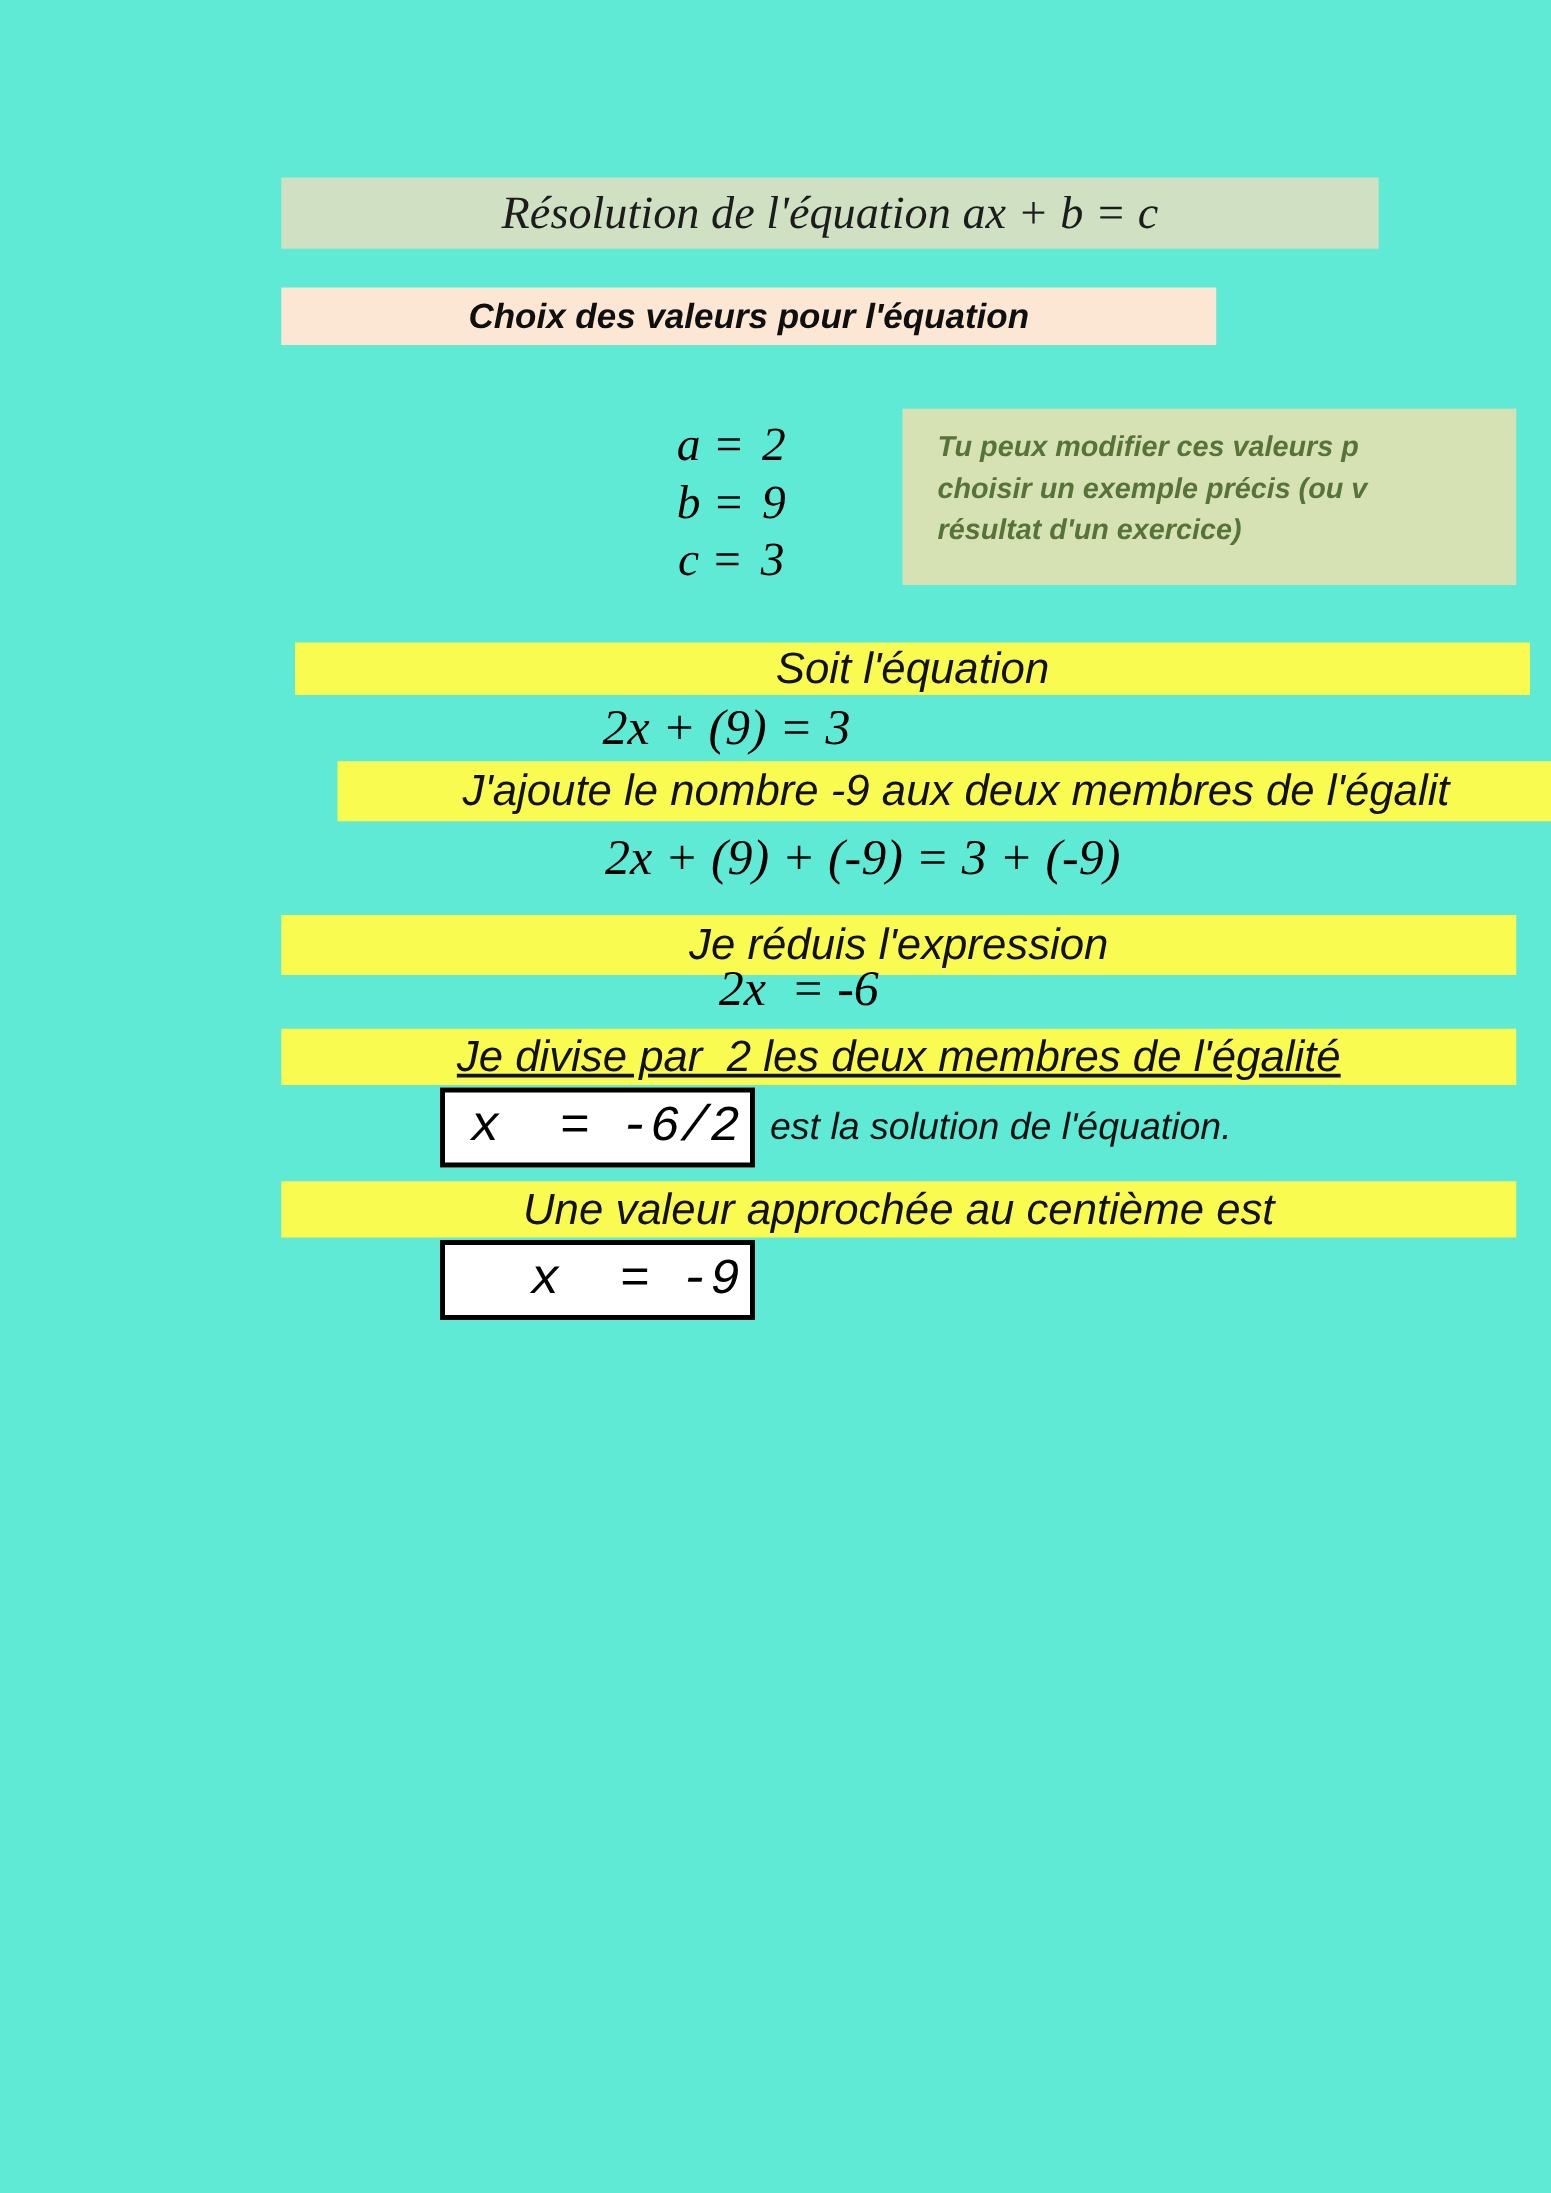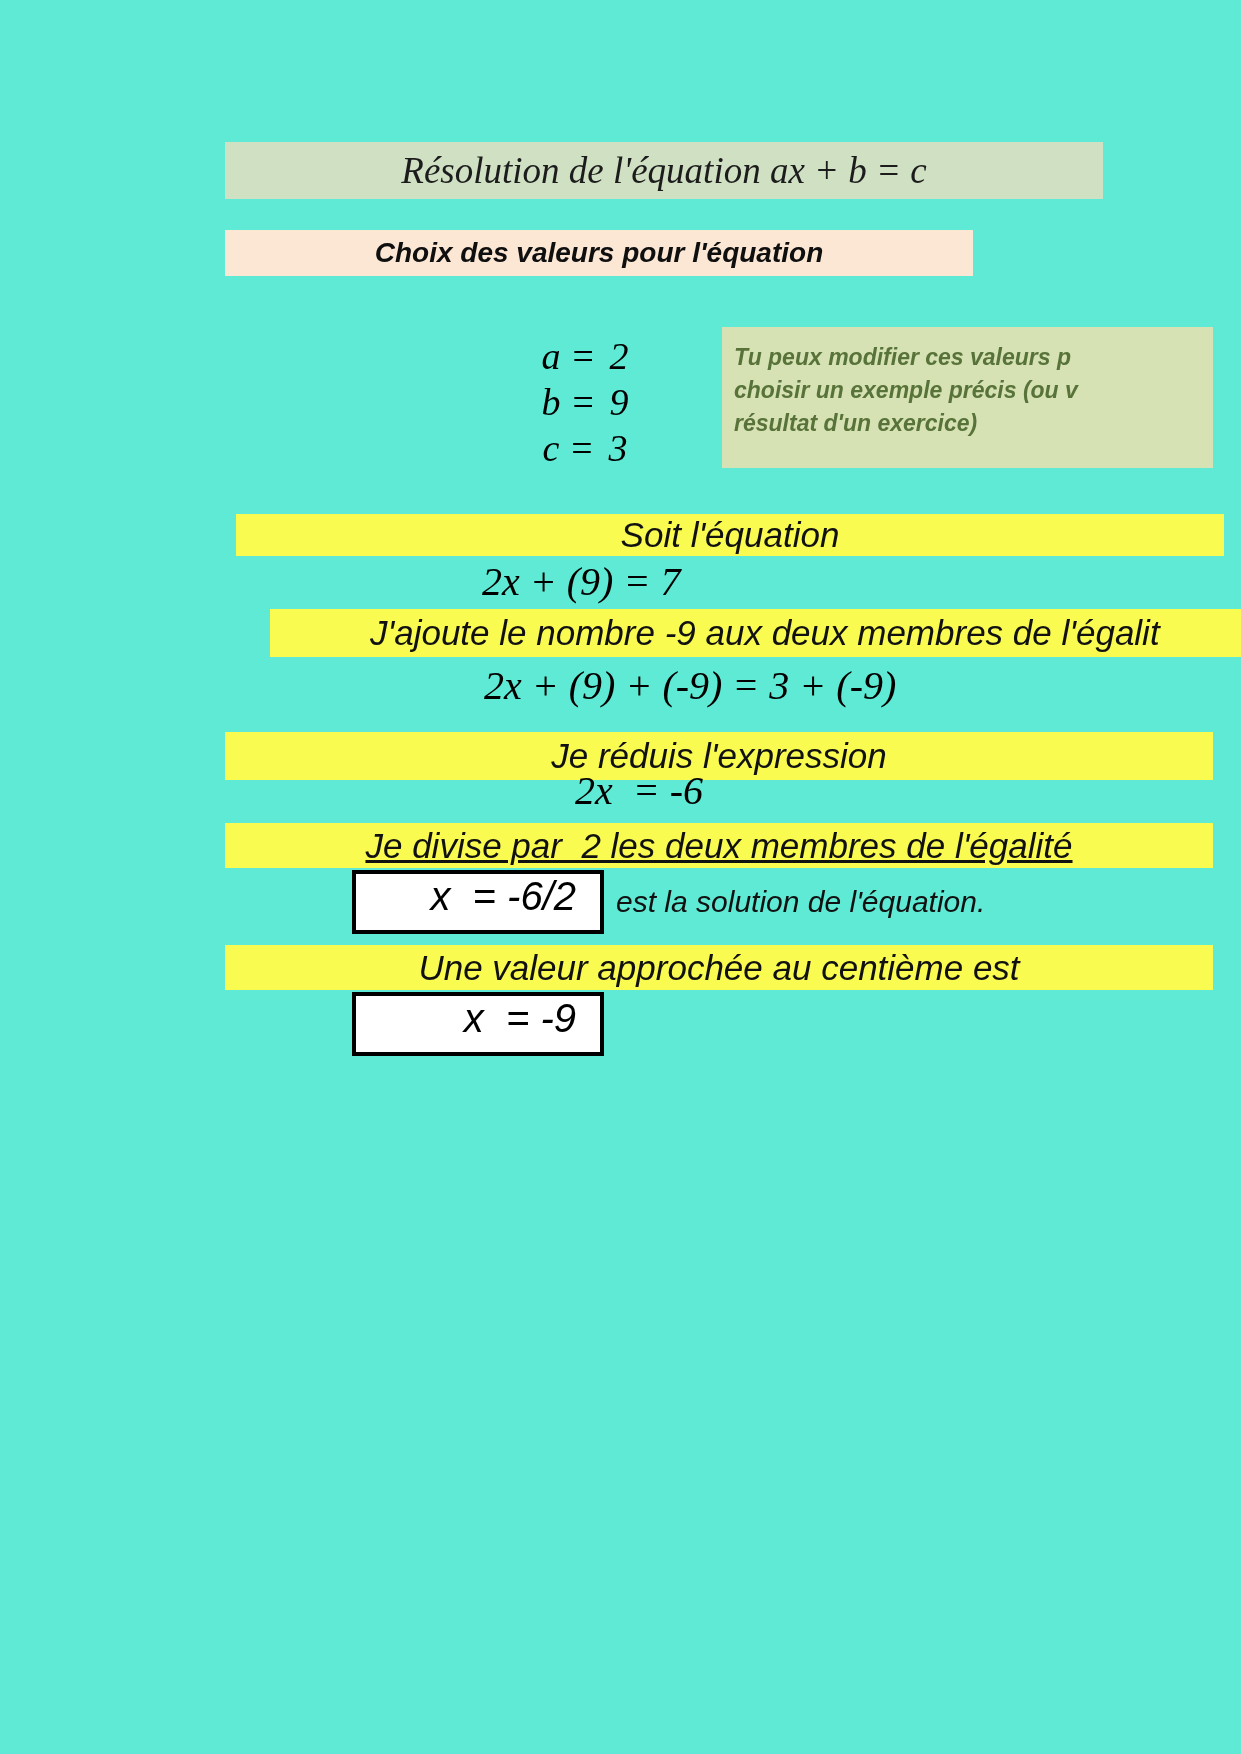--- a/index.html
+++ b/index.html
@@ -50,21 +50,21 @@
   .hint-box {
     left: 722px; top: 327px; width: 491px; height: 141px;
     background: #d6e2b4;
     box-sizing: border-box;
     padding: 14px 10px 0 12px;
     color: #587339;
     font-style: italic; font-weight: bold; font-size: 23px;
     line-height: 33px;
     overflow: hidden;
   }
-  .hint-line { white-space: pre; overflow: hidden; }
+  .hint-line { white-space: pre; overflow: hidden; margin-left: 16px; }
 
   
   .band {
     left: 225px; width: 988px;
     background: #fafb50;
     display: flex; align-items: center; justify-content: center;
     font-style: italic; font-size: 35px; color: #111111;
     white-space: pre;
     overflow: hidden;
     box-sizing: border-box;
@@ -84,23 +84,23 @@
   .eq-1 { left: 482px; top: 556px; }
   .eq-2 { left: 484px; top: 660px; }
   .eq-3 { left: 575px; top: 765px; }
 
   
   .result-box {
     left: 352px; width: 252px; height: 64px;
     border: 4px solid #000000;
     box-sizing: border-box;
     background: #ffffff;
-    display: flex; justify-content: flex-end;
-    padding-right: 24px;
-    font-family: Liberation Sans, sans-serif;
+    display: flex; align-items: center; justify-content: flex-end;
+    padding-right: 8px;
+    font-family: Liberation Mono, monospace;
     font-style: italic; font-size: 40px; color: #000000;
     white-space: pre;
   }
   .box-solution { top: 870px; }
   .box-approx   { top: 992px; }
 
   .solution-suffix {
     left: 616px; top: 870px; height: 64px;
     display: flex; align-items: center;
     font-style: italic; font-size: 30px; color: #111111;
@@ -142,21 +142,21 @@
   <div class="abs hint-box">
     <div class="hint-line">Tu peux modifier ces valeurs p</div>
     <div class="hint-line">choisir un exemple précis (ou v</div>
     <div class="hint-line">résultat d'un exercice)</div>
   </div>
 
   <div class="abs band band-1">
     <span>Soit l'équation</span>
   </div>
 
-  <div class="abs equation eq-1">2x + (9) = 7</div>
+  <div class="abs equation eq-1">2x + (9) = 3</div>
 
   <div class="abs band band-2">
     <span>J'ajoute le nombre -9 aux deux membres de l'égalit</span>
   </div>
 
   <div class="abs equation eq-2">2x + (9) + (-9) = 3 + (-9)</div>
 
   <div class="abs band band-3">
     <span>Je réduis l'expression</span>
   </div>

